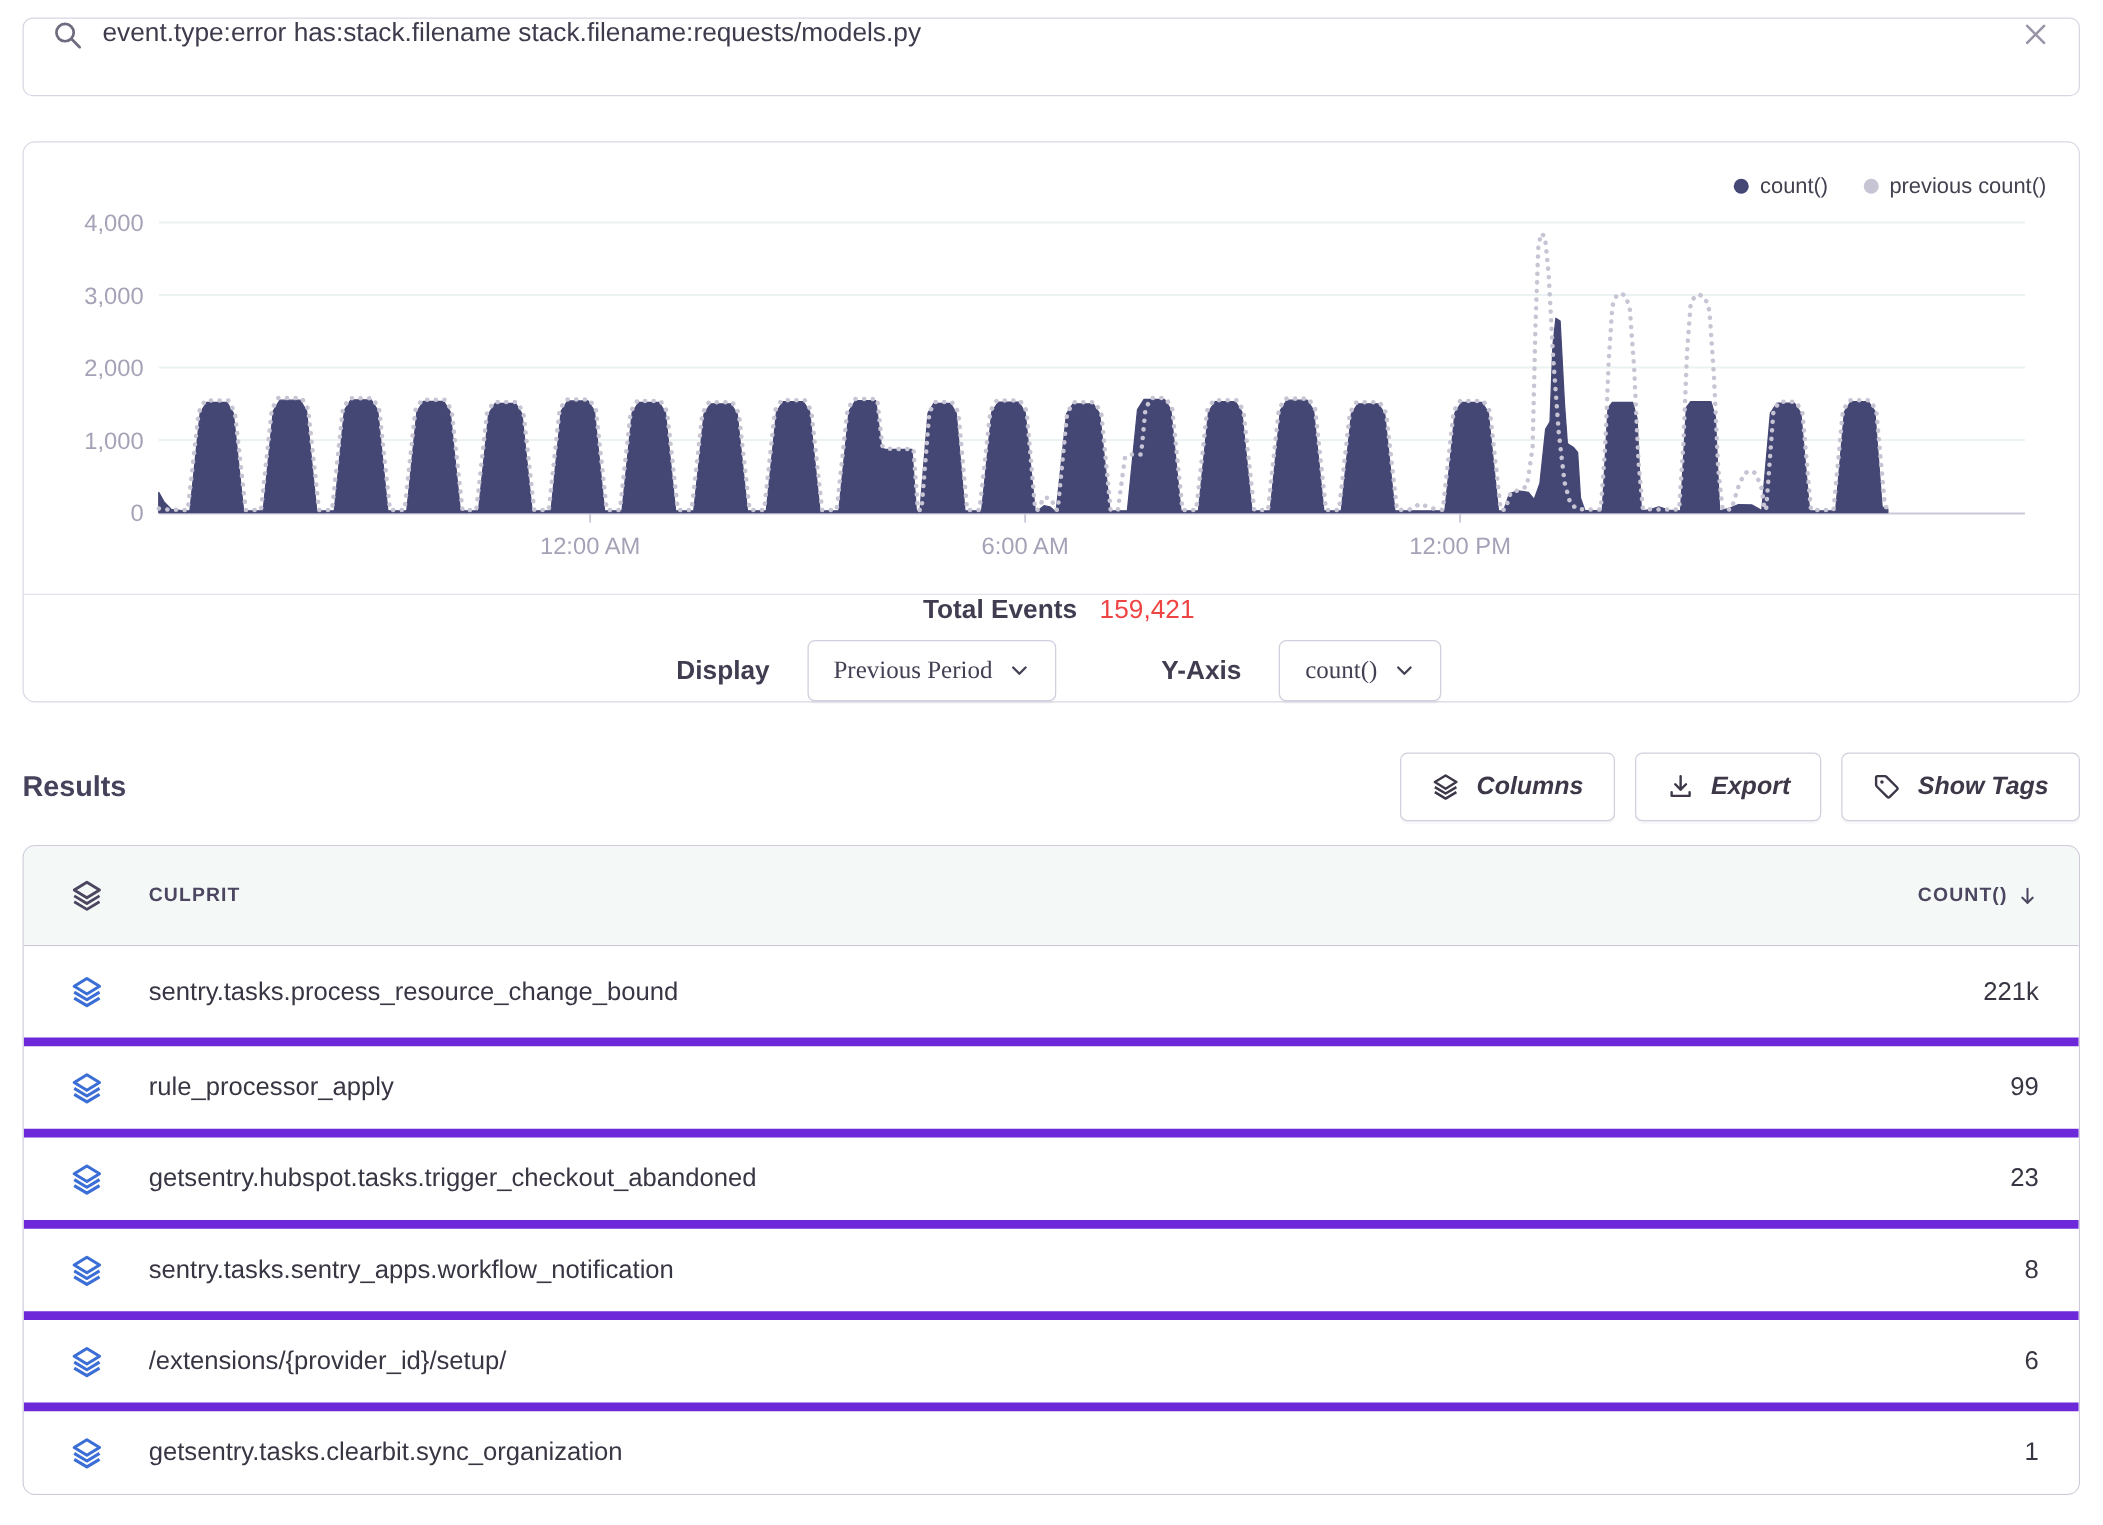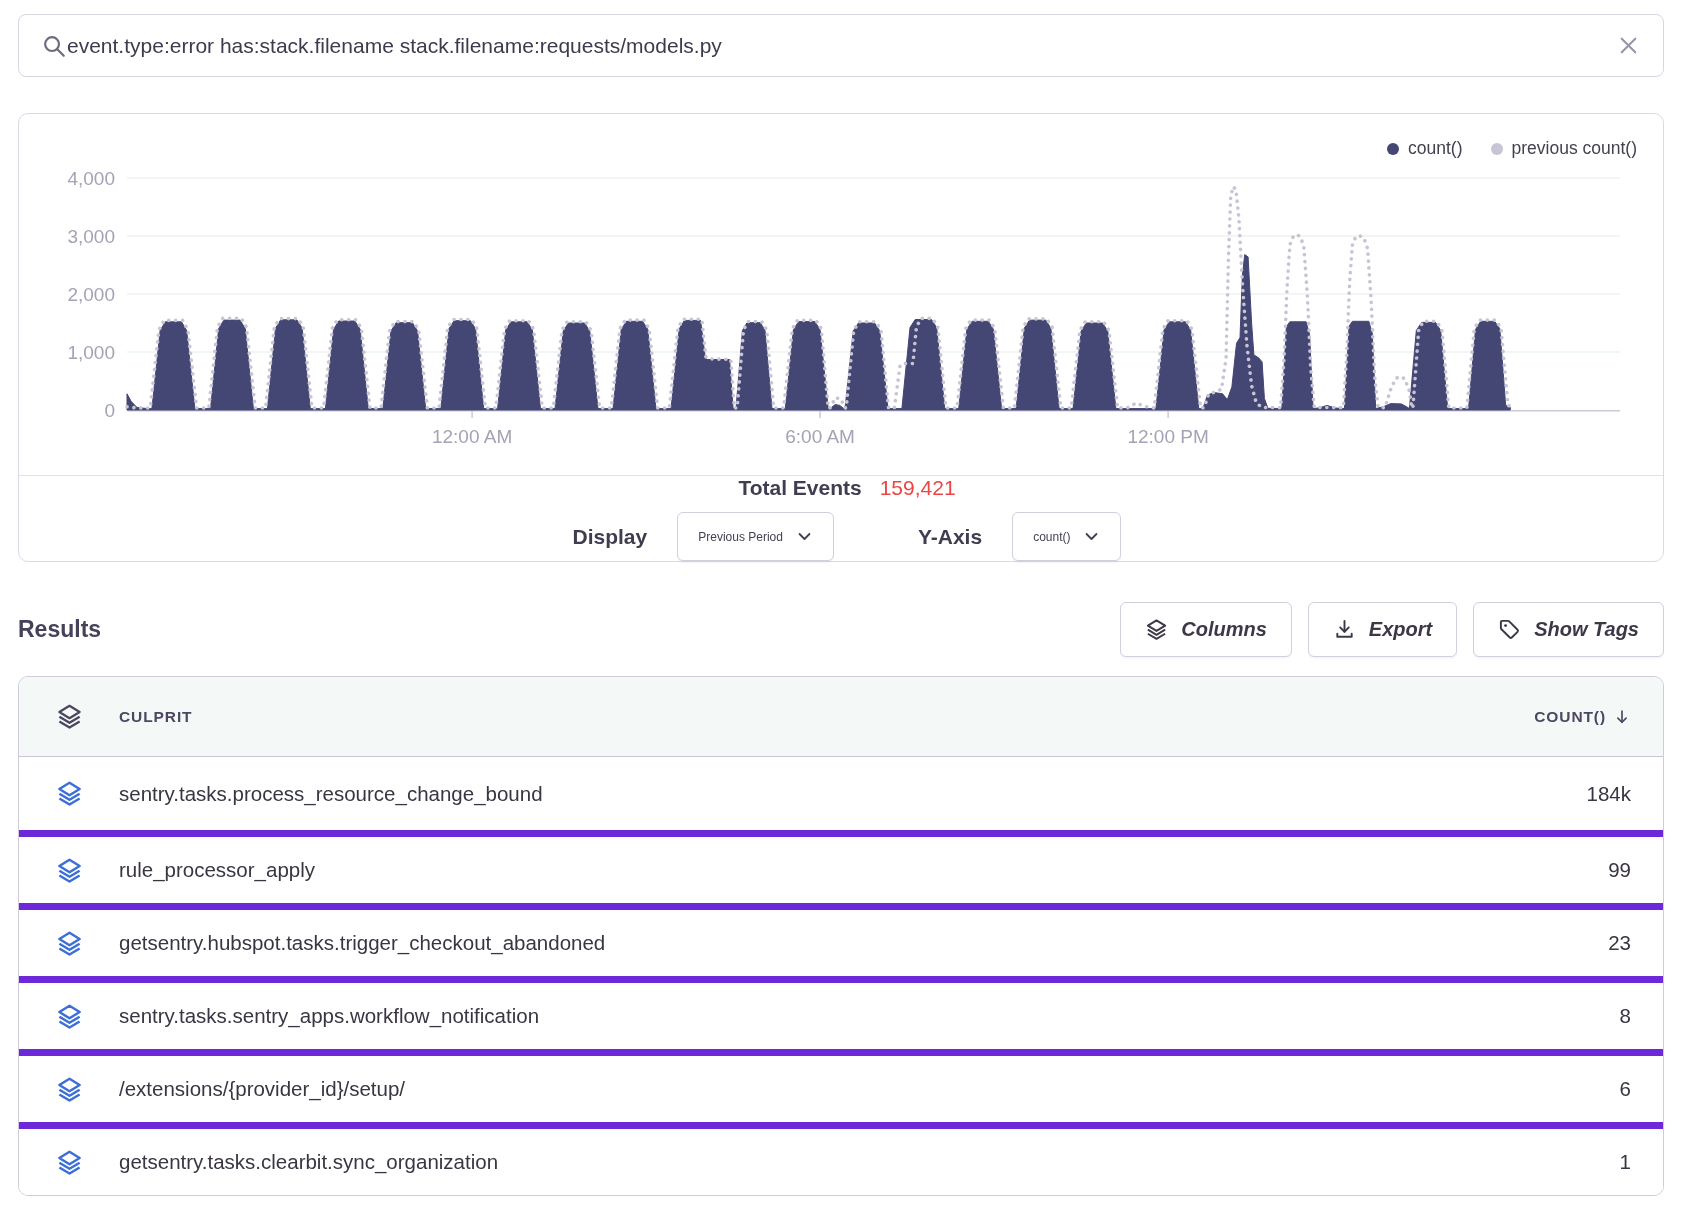--- a/index.html
+++ b/index.html
@@ -6,21 +6,21 @@
   html, body { width: 1682px; height: 1220px; overflow: hidden; }
   body {
     background: #fff;
     font-family: "Liberation Sans", sans-serif;
     color: #3d3748;
     padding: 14px 18px 0;
   }
   
   .search-bar {
     height: 63px; border: 1px solid #d9d5e3; border-radius: 8px;
-    display: flex; align-items: center; padding: 0 22px;
+    display: flex; align-items: flex-start; gap: 15px; padding: 0 22px;
     background: #fff;
   }
   .search-text { flex: 1; font-size: 21px; color: #3f3a4c; white-space: nowrap; }
   .icon { display: inline-flex; align-items: center; justify-content: center; }
   
   .chart-panel {
     margin-top: 36px; border: 1px solid #dcd8e5; border-radius: 10px;
     position: relative; background: #fff;
   }
   .legend {
@@ -39,21 +39,21 @@
     flex-direction: column;
   }
   .total-events { display: flex; align-items: baseline; gap: 18px; }
   .lbl-bold { font-weight: bold; font-size: 21px; color: #413c50; }
   .total-value { font-size: 21px; color: #ef4444; }
   .footer-controls { display: flex; align-items: center; gap: 30px; }
   .ctl-spacer { width: 24px; }
   .dropdown {
     height: 49px; border: 1px solid #d2cedd; border-radius: 6px; background: #fff;
     display: flex; align-items: center; gap: 13px; padding: 0 20px;
-    font-size: 12px; color: #443f52; font-family: Liberation Sans, sans-serif;
+    font-size: 20px; color: #443f52; font-family: Liberation Serif, serif;
     box-shadow: 0 2px 0 rgba(40,30,70,0.04); cursor: pointer;
   }
   
   .results-row { margin-top: 40px; display: flex; align-items: center; justify-content: space-between; height: 55px; }
   .results-title { font-size: 23px; font-weight: bold; color: #47425b; }
   .btn-group { display: flex; gap: 16px; }
   .btn {
     height: 55px; border: 1px solid #d2cedd; border-radius: 6px; background: #fff;
     display: flex; align-items: center; gap: 13px; padding: 0 24px;
     font-size: 20px; font-weight: bold; color: #3d3748; font-family: inherit;
@@ -218,21 +218,21 @@
     <span class="icon-col">
       <span class="icon">
         <svg width="27" height="27" viewBox="0 0 24 24" fill="none" stroke="#3c6fd6" stroke-width="2.2" stroke-linejoin="round">
           <path d="M12 2.5 L21 8 L12 13.5 L3 8 Z"></path>
           <path d="M3 12.2 L12 17.6 L21 12.2"></path>
           <path d="M3 16.4 L12 21.8 L21 16.4"></path>
         </svg>
       </span>
     </span>
     <span class="td-culprit">sentry.tasks.process_resource_change_bound</span>
-    <span class="td-count">184k</span>
+    <span class="td-count">221k</span>
   </div>
 
   <div class="trow">
     <span class="icon-col">
       <span class="icon">
         <svg width="27" height="27" viewBox="0 0 24 24" fill="none" stroke="#3c6fd6" stroke-width="2.2" stroke-linejoin="round">
           <path d="M12 2.5 L21 8 L12 13.5 L3 8 Z"></path>
           <path d="M3 12.2 L12 17.6 L21 12.2"></path>
           <path d="M3 16.4 L12 21.8 L21 16.4"></path>
         </svg>

